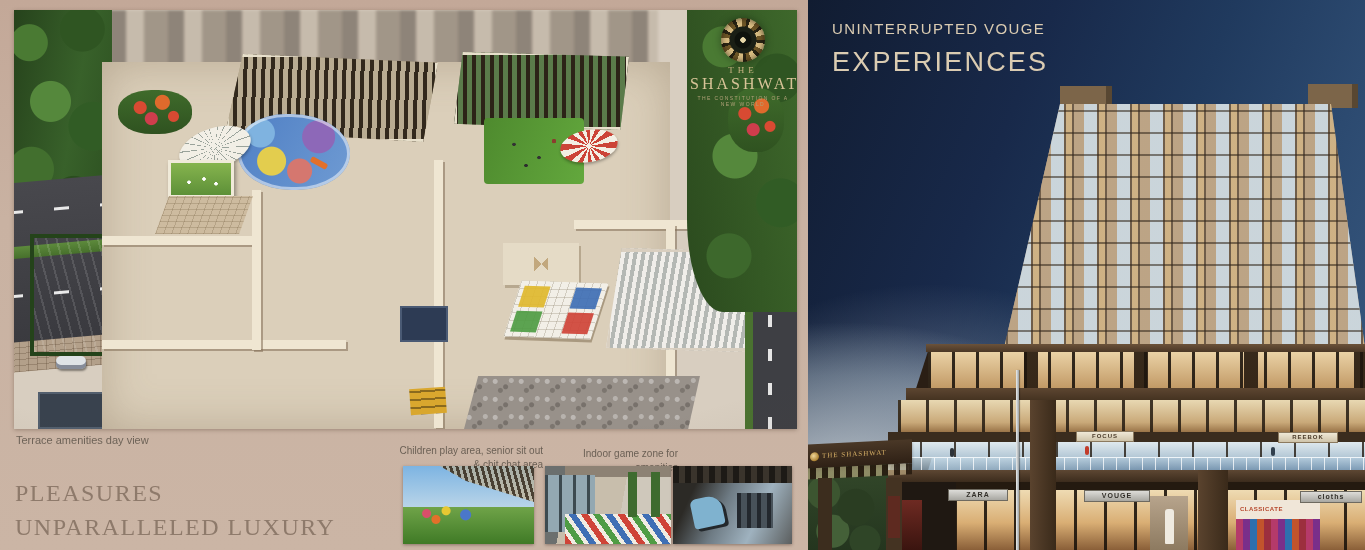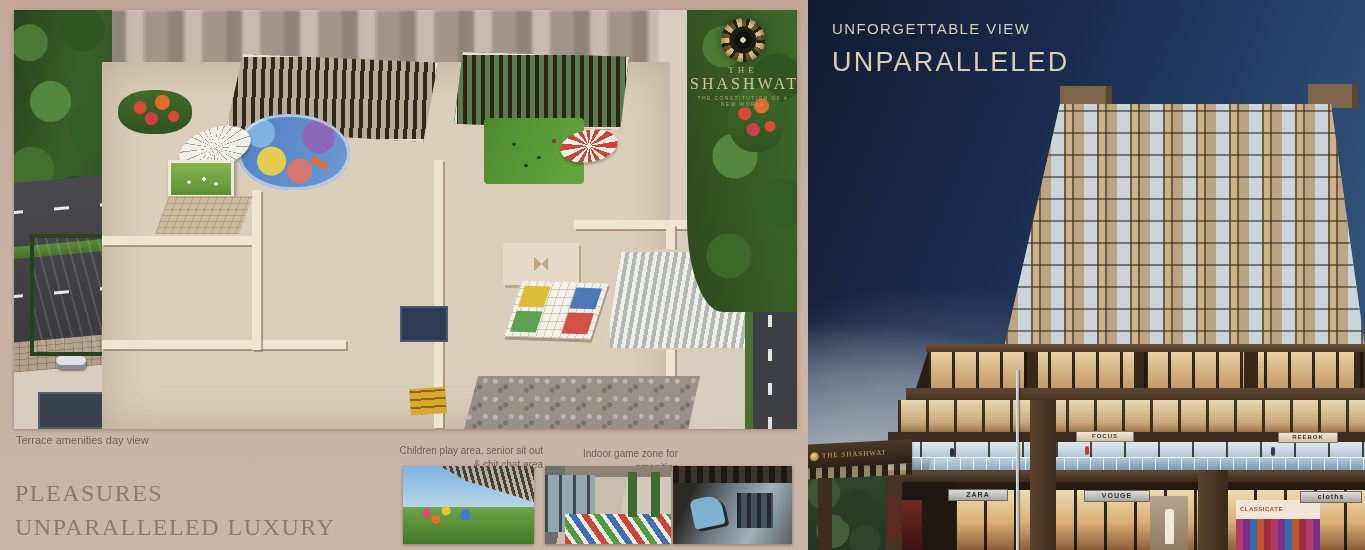--- a/index.html
+++ b/index.html
@@ -284,22 +284,22 @@
       <div class="t3-bg"></div>
       <div class="t3-ceiling"></div>
       <div class="t3-equip1"></div>
       <div class="t3-equip2"></div>
     </div>
   </section>
 
   <section class="page-right">
 
     <div class="abs headline">
-      <div class="hl-line">UNFORGETTABLE VIEW</div>
-      <div class="hl-emph">UNPARALLELED</div>
+      <div class="hl-line">UNINTERRUPTED VOUGE</div>
+      <div class="hl-emph">EXPERIENCES</div>
     </div>
 
     <div class="abs crown crown-l"></div>
     <div class="abs crown crown-r"></div>
     <div class="abs tower"></div>
     <div class="abs tower-core"></div>
 
     <div class="abs podium-side"></div>
     <div class="pband beamA"></div>
     <div class="pband floorA"></div>

